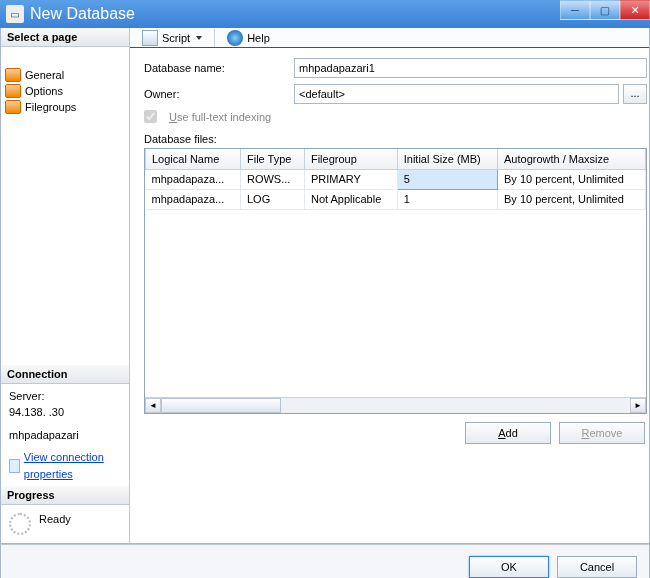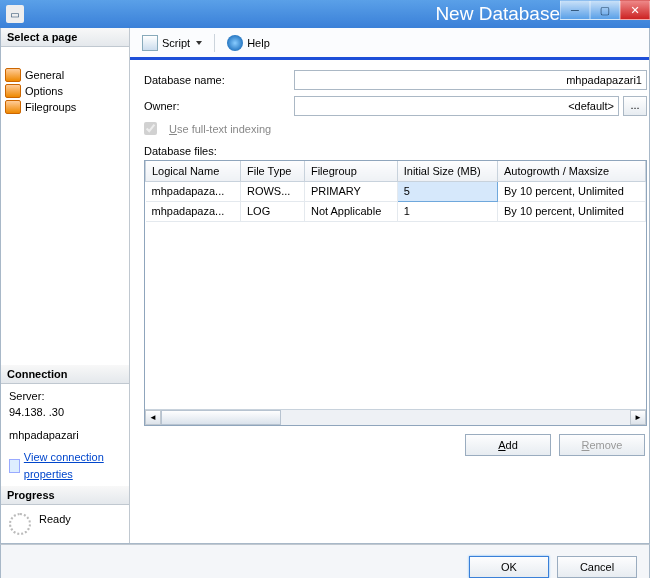--- a/index.html
+++ b/index.html
@@ -1,20 +1,20 @@
 <!DOCTYPE html>
 <html><head>
 <meta charset="utf-8">
 <style>
 * { box-sizing: border-box; margin: 0; padding: 0; font-family: "Segoe UI", Tahoma, sans-serif; font-size: 11px; }
 body { background: #fff; width: 650px; height: 578px; overflow: hidden; }
 
 .titlebar { height: 28px; background: linear-gradient(#5aa0e8,#3a80d8); color: #fff; display: flex; align-items: center; }
 .titlebar .icon { width: 18px; height: 18px; margin: 0 6px; background: #eee; border-radius: 2px; display: flex; align-items: center; justify-content: center; color: #246; font-size: 10px; }
-.titlebar .title { flex: 1; text-align: right; font-size: 19px; }
+.titlebar .title { flex: 1; text-align: left; font-size: 16px; }
 .titlebar .btns { display: flex; height: 100%; }
 .titlebar .btns div { width: 30px; height: 20px; margin-top: 0; border: 1px solid rgba(255,255,255,0.3); display: flex; align-items: center; justify-content: center; }
 .titlebar .min, .titlebar .max { background: linear-gradient(#c8e0f8,#5aa0e8); color: #1a3b5c; }
 .titlebar .close { background: linear-gradient(#e88,#c22); color: #fff; width: 46px; }
 
 .body { display: flex; height: 516px; border: 1px solid #a8b8c8; border-top: none; }
 
 .sidebar { width: 129px; background: #fff; border-right: 1px solid #c0c8d0; display: flex; flex-direction: column; }
 .panel-hdr { background: linear-gradient(#f8f8f8,#e4e8ec); border-bottom: 1px solid #c0c8d0; padding: 3px 6px; font-weight: bold; }
 .side-top { flex: 0 0 auto; }
@@ -23,32 +23,32 @@
 .side-item .pgicon { width: 16px; height: 14px; background: linear-gradient(#fc9,#e80); border: 1px solid #c60; border-radius: 2px; }
 .side-fill { flex: 1; }
 .conn-body { padding: 4px 8px; line-height: 1.5; }
 .conn-body a { color: #0046cc; text-decoration: underline; }
 .link-row { display: flex; align-items: center; gap: 4px; margin-top: 6px; }
 .link-row .lnkicon { width: 14px; height: 14px; border: 1px solid #9af; background: #def; }
 .prog-body { padding: 8px; display: flex; align-items: flex-start; gap: 8px; }
 .spinner { width: 22px; height: 22px; border: 2px dotted #bbb; border-radius: 50%; }
 
 .main { flex: 1; display: flex; flex-direction: column; padding: 0; }
-.toolbar { height: 32px; display: flex; align-items: center; gap: 4px; padding: 2px 8px; border-bottom: 3px solid #1d4ed8; background: #fbfcfe; }
+.toolbar { height: 20px; display: flex; align-items: center; gap: 4px; padding: 2px 8px; border-bottom: 1px solid #1d4ed8; background: #fbfcfe; }
 .toolbar .tbtn { display: flex; align-items: center; gap: 4px; padding: 2px 4px; cursor: pointer; }
 .toolbar .tbtn .ticon { width: 16px; height: 16px; }
 .scripticon { background: linear-gradient(#fff,#cde); border: 1px solid #8ab; }
 .helpicon { background: radial-gradient(#8cf,#05a); border-radius: 50%; }
 .dd { width: 0; height: 0; border-left: 3px solid transparent; border-right: 3px solid transparent; border-top: 4px solid #333; margin-left: 2px; }
 .sep { width: 1px; height: 18px; background: #ccd4dc; margin: 0 4px; }
 
 .form { padding: 10px 2px 4px 14px; }
 .row { display: flex; align-items: center; margin-bottom: 6px; }
 .row label { width: 150px; }
-.row input[type=text] { flex: 1; height: 20px; border: 1px solid #abb8c5; padding: 1px 4px; background: #fff; text-align: right; }
+.row input[type=text] { flex: 1; height: 20px; border: 1px solid #abb8c5; padding: 1px 4px; background: #fff; }
 .browse { width: 24px; height: 20px; border: 1px solid #abb8c5; background: linear-gradient(#fff,#e7ecf1); margin-left: 4px; text-align: center; line-height: 16px; cursor: pointer; }
 .chk-row { display: flex; align-items: center; gap: 12px; color: #888; margin: 6px 0 10px 0; }
 .chk-row input { accent-color: #888; }
 
 .files-lbl { margin-bottom: 3px; }
 .grid-wrap { border: 1px solid #8fa5bc; height: 266px; background: #fff; position: relative; overflow: hidden; }
 .grid { width: 100%; border-collapse: collapse; }
 .grid th { background: linear-gradient(#fdfdfe,#eef1f5); border: 1px solid #c8d2dc; border-top: none; text-align: left; font-weight: normal; padding: 3px 6px; height: 20px; }
 .grid td { border: 1px solid #e4e9ee; border-left: none; border-right: 1px solid #e4e9ee; padding: 2px 6px; height: 20px; }
 .grid td.sel { background: #d6e8fb; border: 1px solid #6fa8dc; }

